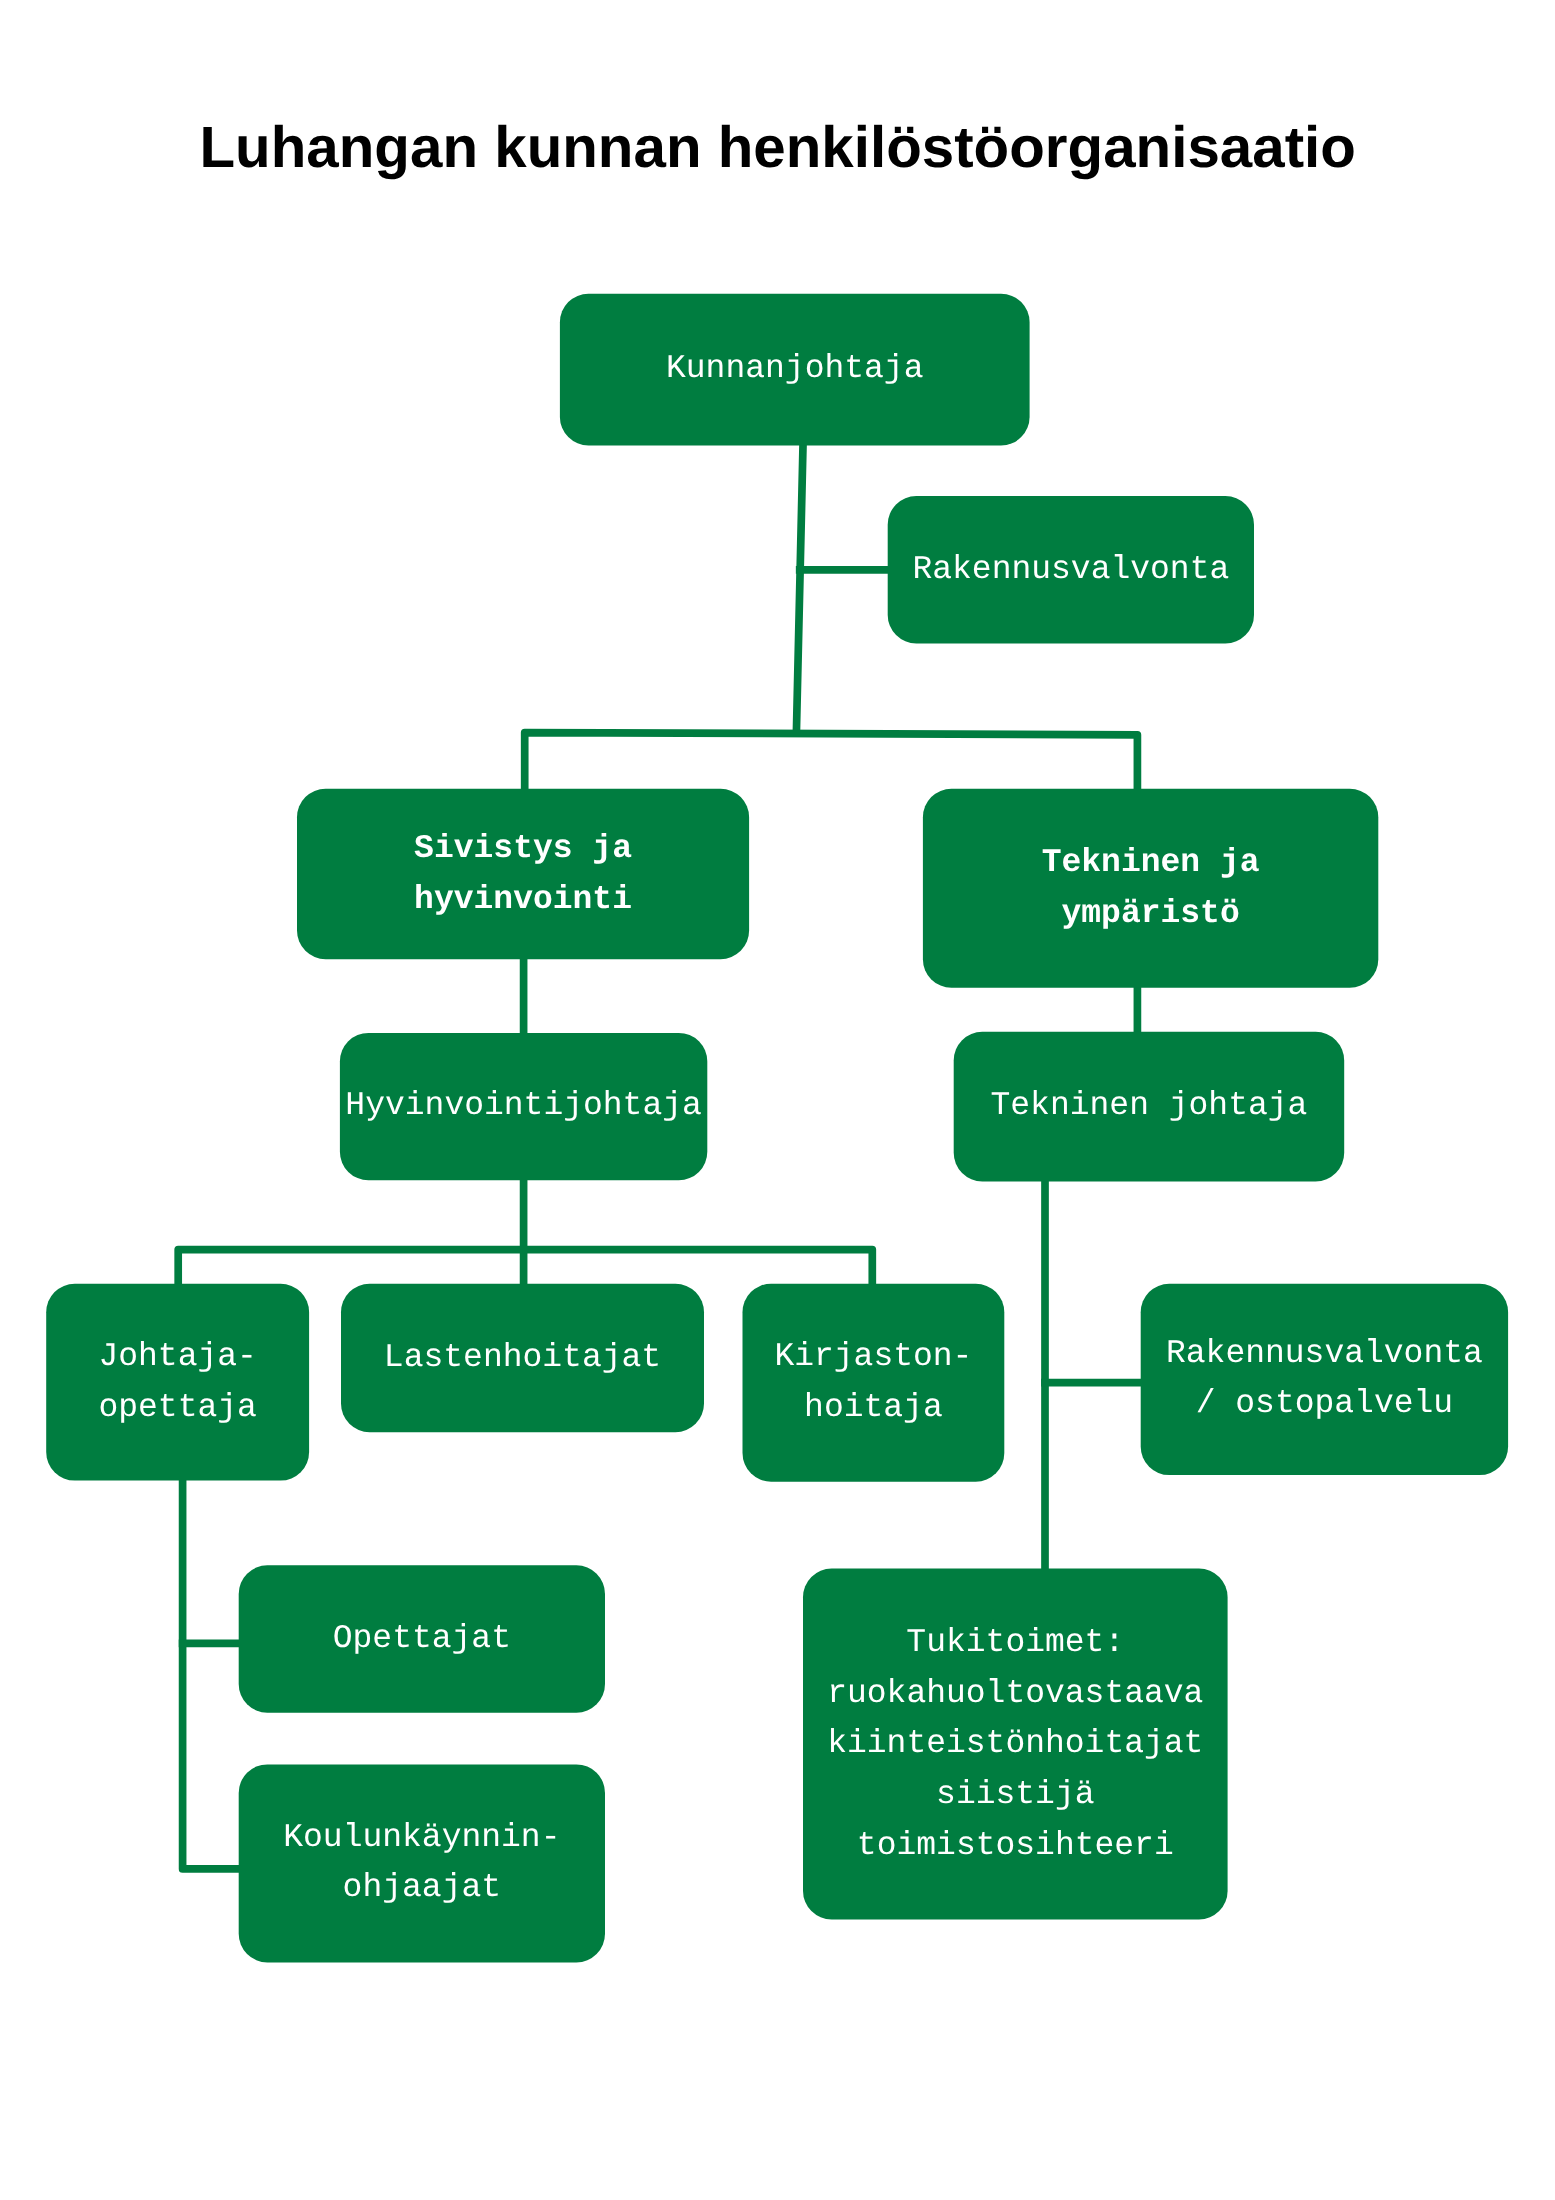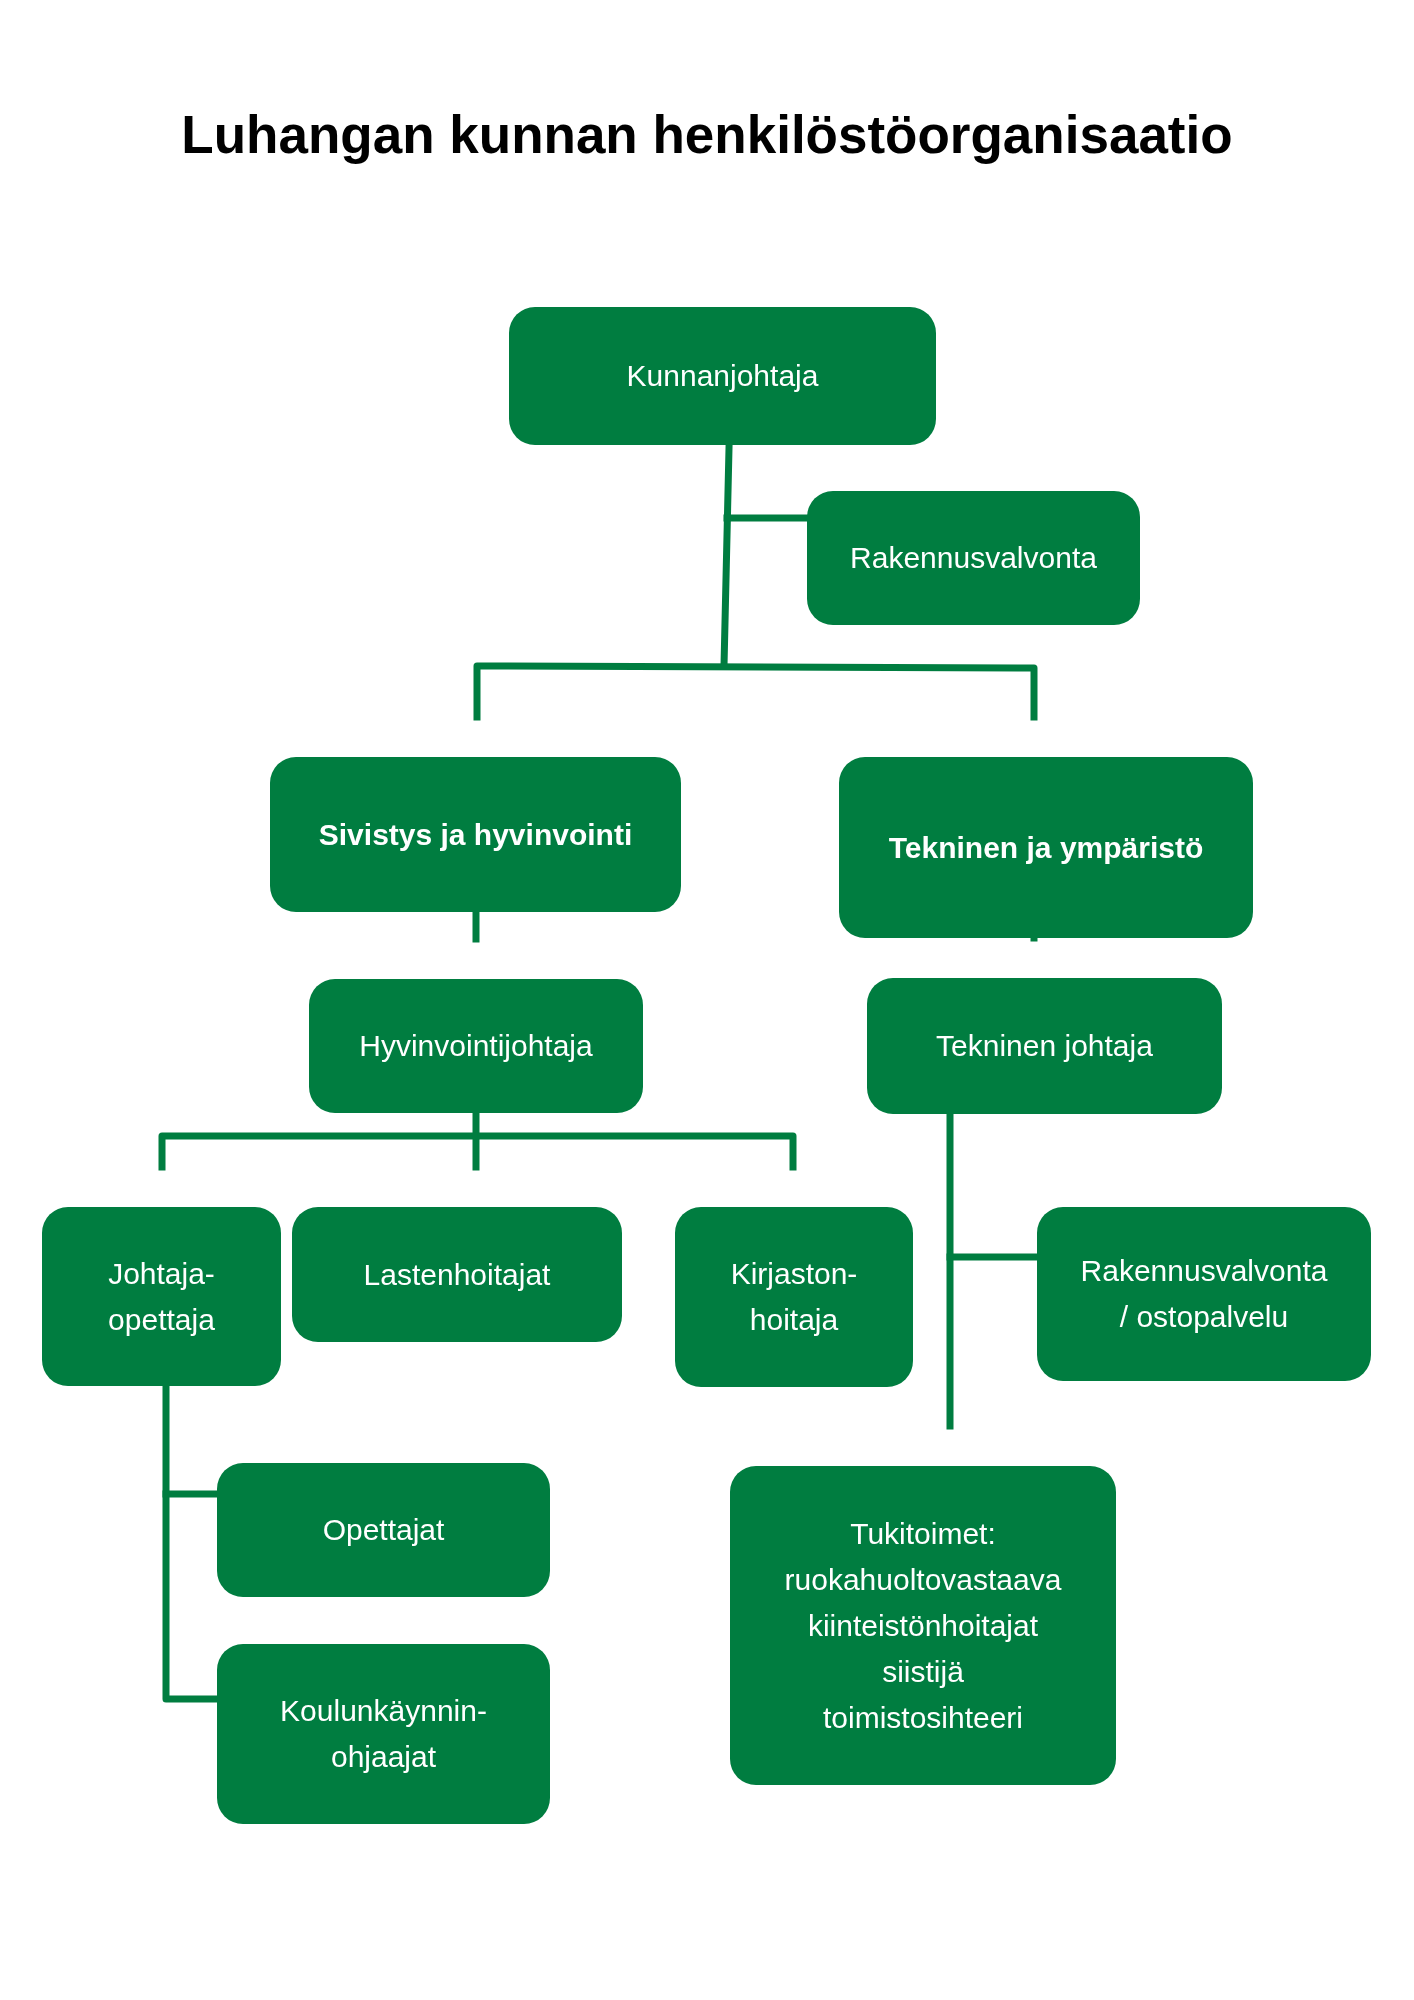--- a/index.html
+++ b/index.html
@@ -4,22 +4,22 @@
 <style>
   html, body { margin:0; padding:0; background:#ffffff; }
   body { width:1414px; height:2000px; position:relative; overflow:hidden;
          font-family:"Liberation Sans", sans-serif; }
   #title { position:absolute; left:0; top:104px; width:1414px; text-align:center;
            font-family:"Liberation Sans", sans-serif; font-weight:bold; font-size:53px;
            color:#000; letter-spacing:0px; }
   svg#lines { position:absolute; left:0; top:0; }
   .box { position:absolute; background:#007D40; border-radius:26px; color:#fff;
          display:flex; align-items:center; justify-content:center; text-align:center;
-         font-family:Liberation Sans, sans-serif; font-size:30px; line-height:46px;
-         box-sizing:border-box; padding:0 24px; white-space:pre-line;margin-top:40px; }
+         font-family:Liberation Mono, monospace; font-size:30px; line-height:46px;
+         box-sizing:border-box; padding:0 24px; white-space:pre-line; }
   .box.bold { font-weight:bold; font-size:30px; }
   .box span { display:block; }
 </style>
 </head>
 <body>
 
 <div id="title">Luhangan kunnan henkilöstöorganisaatio</div>
 
 <svg id="lines" width="1414" height="2000">
   <g fill="none" stroke="#007D40" stroke-width="7" stroke-linejoin="round" stroke-linecap="square">
@@ -65,21 +65,21 @@
 
 <div class="box" style="left:867px;top:938px;width:355px;height:136px;">
   <span>Tekninen johtaja</span>
 </div>
 
 <div class="box" style="left:42px;top:1167px;width:239px;height:179px;">
   <span>Johtaja-
 opettaja</span>
 </div>
 
-<div class="box" style="left:292px;top:1167px;width:330px;height:135px;">
+<div class="box" style="left:310px;top:1167px;width:330px;height:135px;">
   <span>Lastenhoitajat</span>
 </div>
 
 <div class="box" style="left:675px;top:1167px;width:238px;height:180px;">
   <span>Kirjaston-
 hoitaja</span>
 </div>
 
 <div class="box" style="left:1037px;top:1167px;width:334px;height:174px;">
   <span>Rakennusvalvonta

